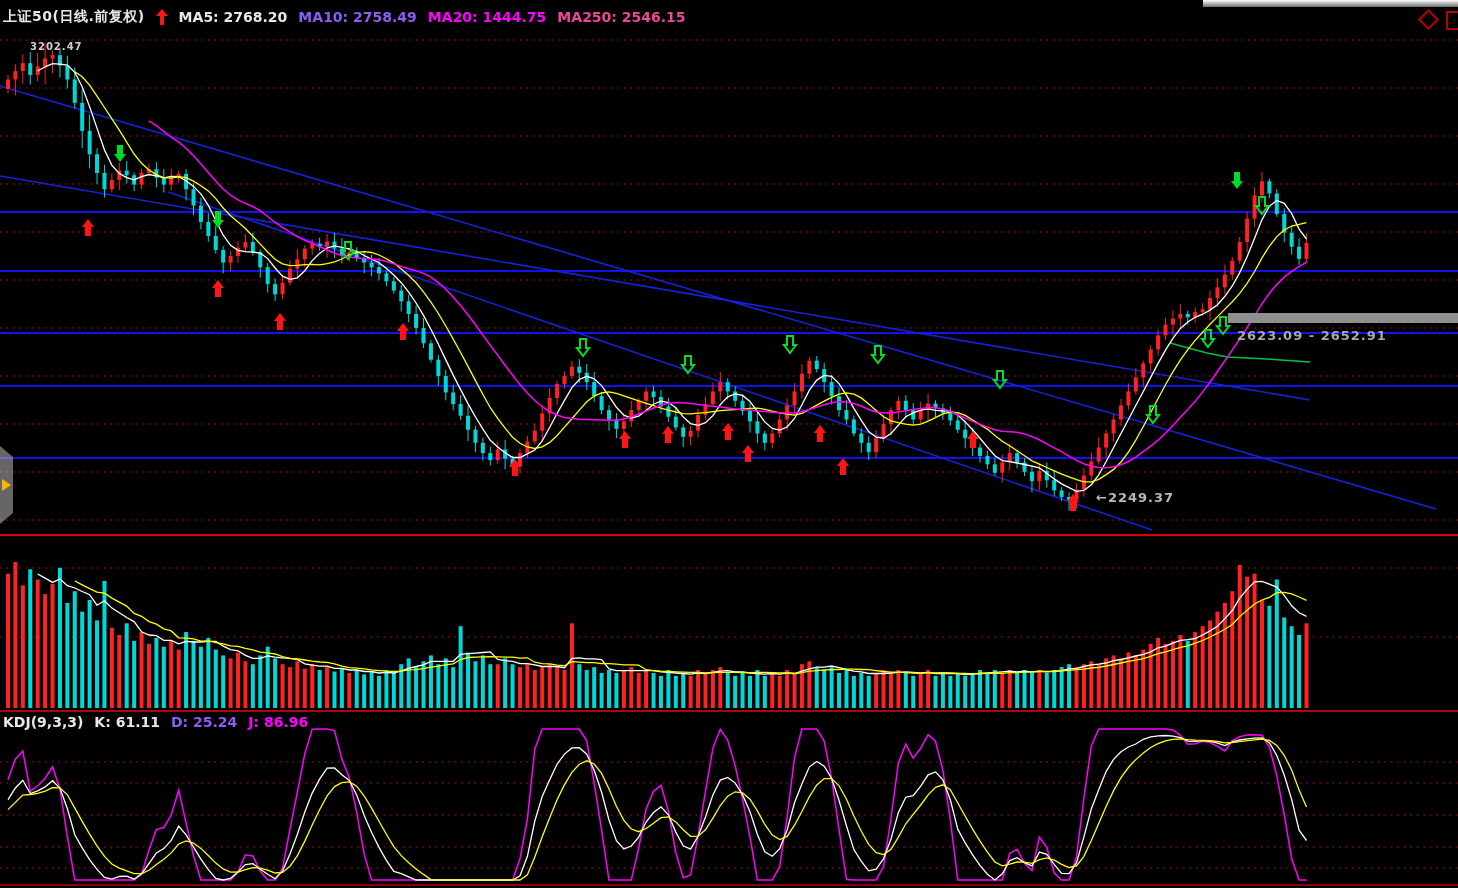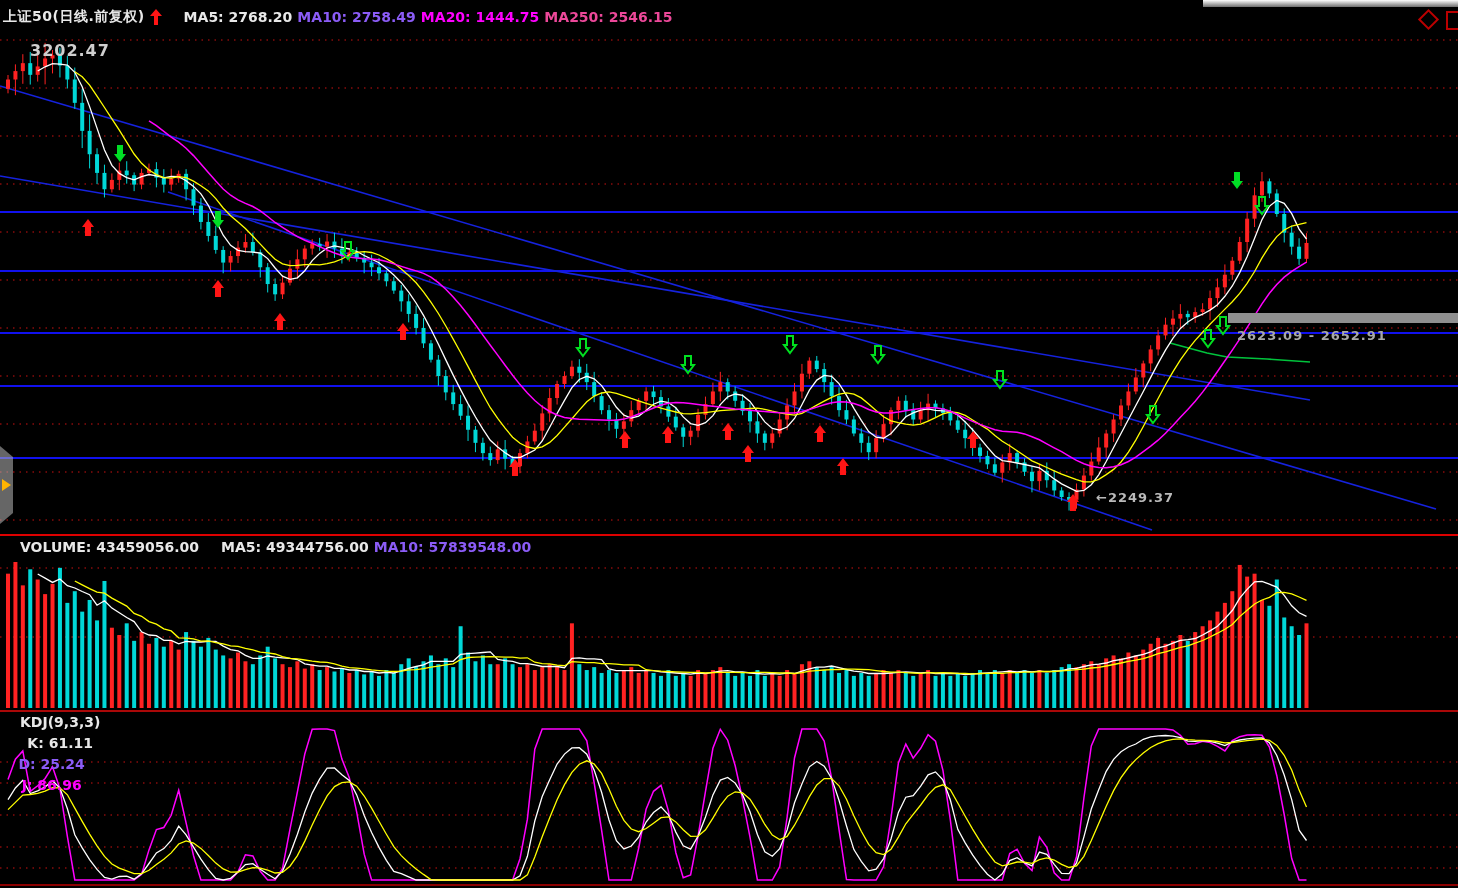--- a/index.html
+++ b/index.html
@@ -1,22 +1,22 @@
 <!DOCTYPE html>
 <html><head>
 <meta charset="utf-8">
 <style>
   html,body{margin:0;padding:0;background:#000;}
   #app{position:relative;width:1458px;height:888px;background:#000;overflow:hidden;
        font-family:"DejaVu Sans","Liberation Sans",sans-serif;}
   #chart-svg{position:absolute;left:0;top:0;}
-  .hdr{position:absolute;left:3px;display:flex;align-items:center;gap:5px;
+  .hdr{position:absolute;left:3px;display:flex;align-items:center;gap:11px;
        font-size:14px;font-weight:bold;white-space:nowrap;z-index:5;}
   .hdr .sym{color:#e8e8e8;font-weight:bold;letter-spacing:.5px;}
-  .c-white{color:#e8e8e8;margin-left:17px;} .c-yellow{color:#8b5cf6;} .c-magenta{color:#ff00ff;}
+  .c-white{color:#e8e8e8;} .c-yellow{color:#8b5cf6;} .c-magenta{color:#ff00ff;}
   .c-green{color:#ec4899;}
   .pricelabel{position:absolute;font-size:13px;font-weight:bold;color:#b9b9b9;z-index:6;letter-spacing:1px;}
   #top-strip{position:absolute;left:1203px;top:0;width:255px;height:7px;z-index:7;
        background:linear-gradient(#ffffff,#6e6e6e);}
   #icon-diamond{position:absolute;left:1421px;top:12px;width:11px;height:11px;
        border:2px solid #bb0000;transform:rotate(45deg);z-index:8;}
   #icon-square{position:absolute;left:1446px;top:11px;width:14px;height:15px;
        border:2px solid #bb0000;z-index:8;}
   #left-tab{position:absolute;left:0;top:446px;width:13px;height:78px;z-index:8;
        background:rgba(185,185,185,.55);
@@ -652,31 +652,26 @@
     <span class="c-green">MA250: 2546.15</span>
   </div>
 
   <div id="top-strip"></div>
   <div id="icon-diamond"></div>
   <div id="icon-square"></div>
   <div id="left-tab">
     <span class="tri"></span>
   </div>
 
-  <div class="pricelabel" style="left:30px;top:41px;color:#cfcfcf;font-size:16px;">3202.47</div>
+  <div class="pricelabel" style="left:30px;top:41px;color:#cfcfcf;font-size:10px;">3202.47</div>
   <div class="pricelabel" style="left:1096px;top:490px;text-align:right;">←2249.37</div>
   <div class="grayband" style="left:1228px;top:313px;width:230px;height:10px;"></div>
   <div class="pricelabel" style="left:1237px;top:328px;color:#a8a8a8;">2623.09 - 2652.91</div>
 
-  <div class="hdr" style="top:539px;">
-    <span class="c-white">VOLUME: 43459056.00</span>
-    <span class="c-white">MA5: 49344756.00</span>
-    <span class="c-yellow">MA10: 57839548.00</span>
-  </div>
-
-  <div class="hdr" style="top:714px;flex-direction:column;">
+
+  <div class="hdr" style="top:714px;">
     <span class="c-white">KDJ(9,3,3)</span>
     <span class="c-white">K: 61.11</span>
     <span class="c-yellow">D: 25.24</span>
     <span class="c-magenta">J: 86.96</span>
   </div>
 
 </div>
 
 </body></html>

